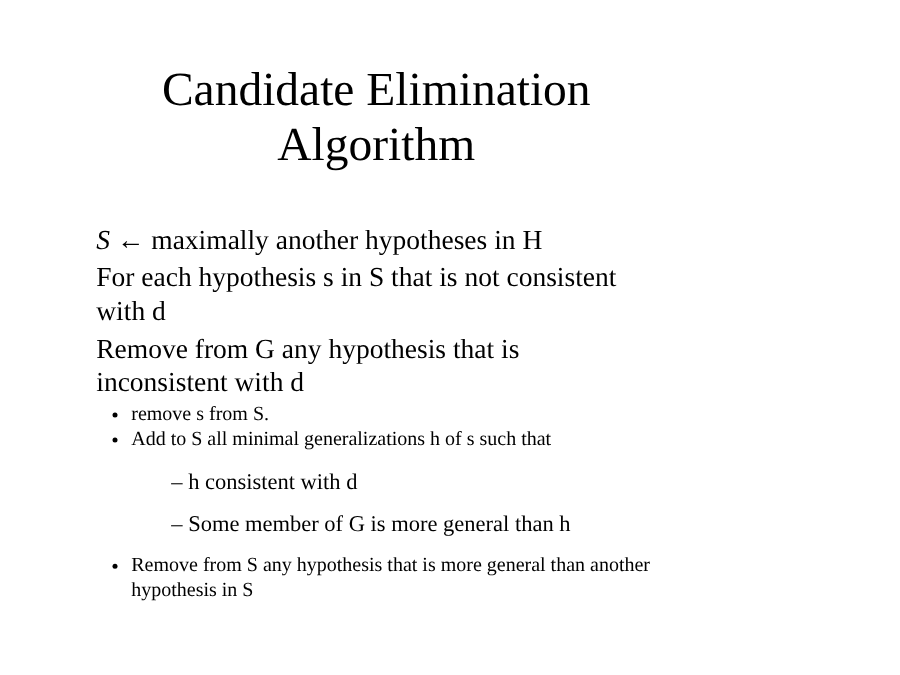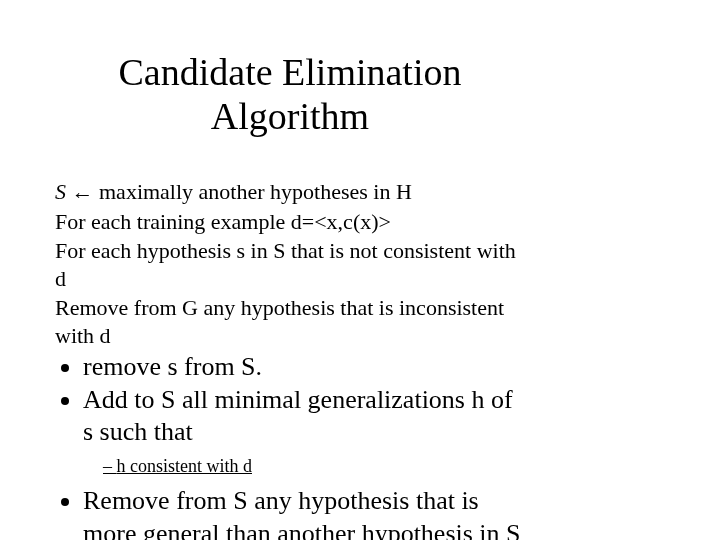--- a/index.html
+++ b/index.html
@@ -8,21 +8,21 @@
     width: 720px;
     height: 540px;
     background: #fff;
     font-family: "Times New Roman", Times, serif;
     color: #000;
   }
   .slide {
     box-sizing: border-box;
     width: 580px;
     height: 540px;
-    padding: 40px 55px 30px 55px;
+    padding: 40px 55px 30px 77px;
   }
   .title {
     font-size: 38px;
     text-align: center;
     margin: 10px 0 40px 0;
     font-weight: normal;
   }
   .body {
     font-size: 22px;
     line-height: 1.25;
@@ -30,65 +30,64 @@
   .line {
     margin: 0 0 2px 0;
   }
   .italic {
     font-style: italic;
   }
   ul.b1 {
     margin: 2px 0 6px 0;
     padding-left: 28px;
     list-style-type: disc;
-    font-size: 26px;
+    font-size: 16px;
   }
   ul.b1 > li {
     margin: 0;
     padding: 0;
   }
   ul.sub {
     margin: 4px 0 8px 0;
     padding-left: 48px;
     list-style: none;
     font-size: 18px;
   }
   ul.sub > li::before {
     content: "– ";
   }
   ul.sub > li {
-    margin: 0;
-    text-decoration: underline;
+    margin: 12px;
   }
 </style>
 </head>
 <body>
 
 <div class="slide">
 
   <h1 class="title">Candidate Elimination Algorithm</h1>
 
   <div class="body">
 
 
     <p class="line">
       <span class="italic">S</span><span> ← maximally another hypotheses in H</span>
     </p>
 
-    <p class="line">For each training example d=&lt;x,c(x)&gt;</p>
     <p class="line">For each hypothesis s in S that is not consistent with d</p>
     <p class="line">Remove from G any hypothesis that is inconsistent with d</p>
 
     <ul class="b1">
       <li>remove s from S.</li>
       <li>Add to S all minimal generalizations h of s such that</li>
     </ul>
 
     <ul class="sub">
       <li>h consistent with d</li>
+      <li>Some member of G is more general than h</li>
     </ul>
 
     <ul class="b1">
       <li>Remove from S any hypothesis that is more general than another hypothesis in S</li>
     </ul>
 
   </div>
 </div>
 
 </body></html>

